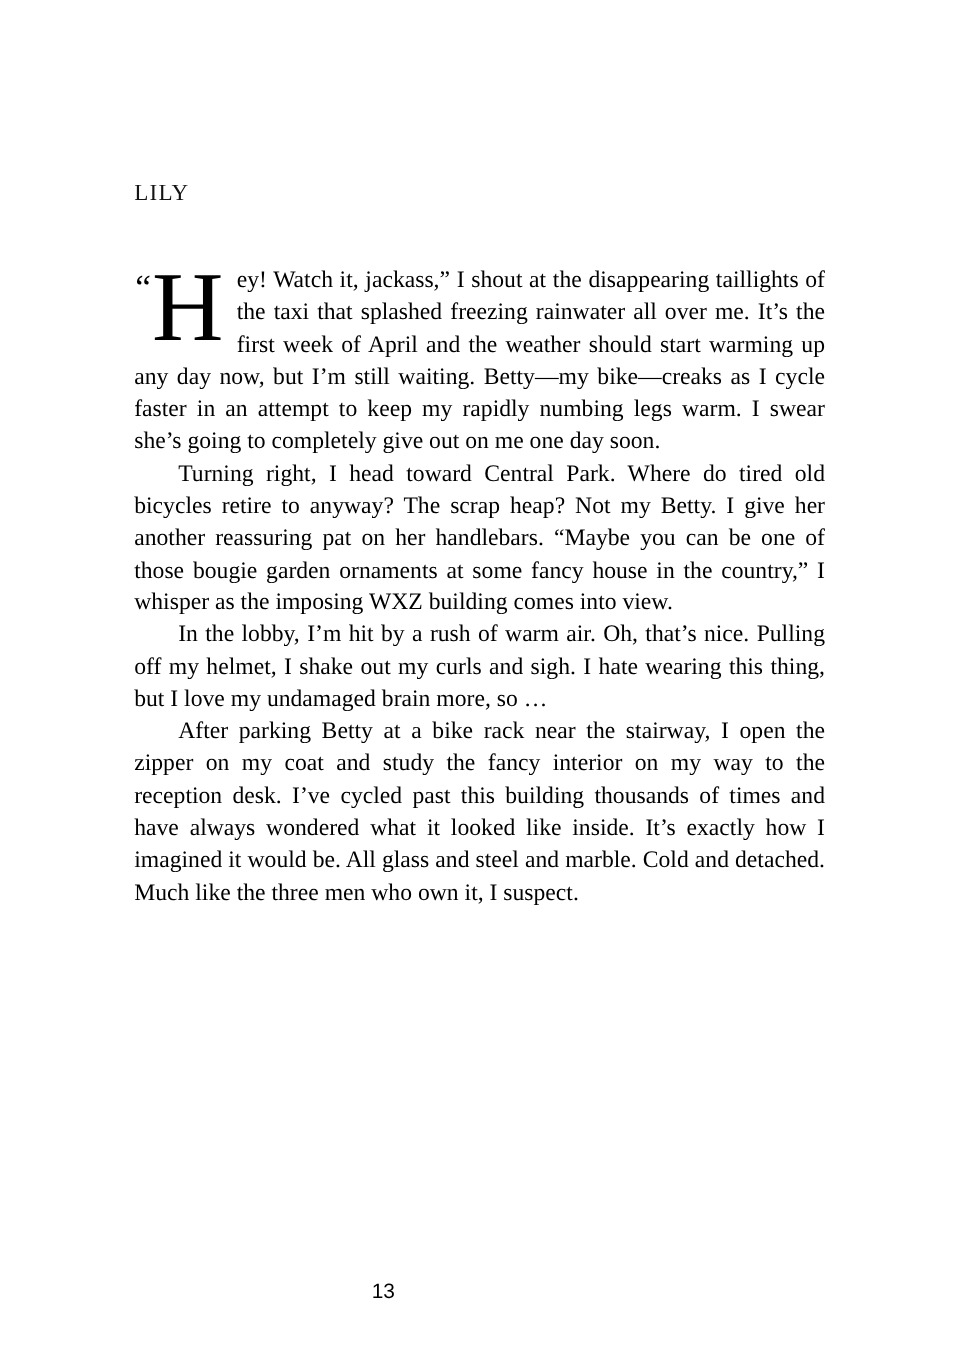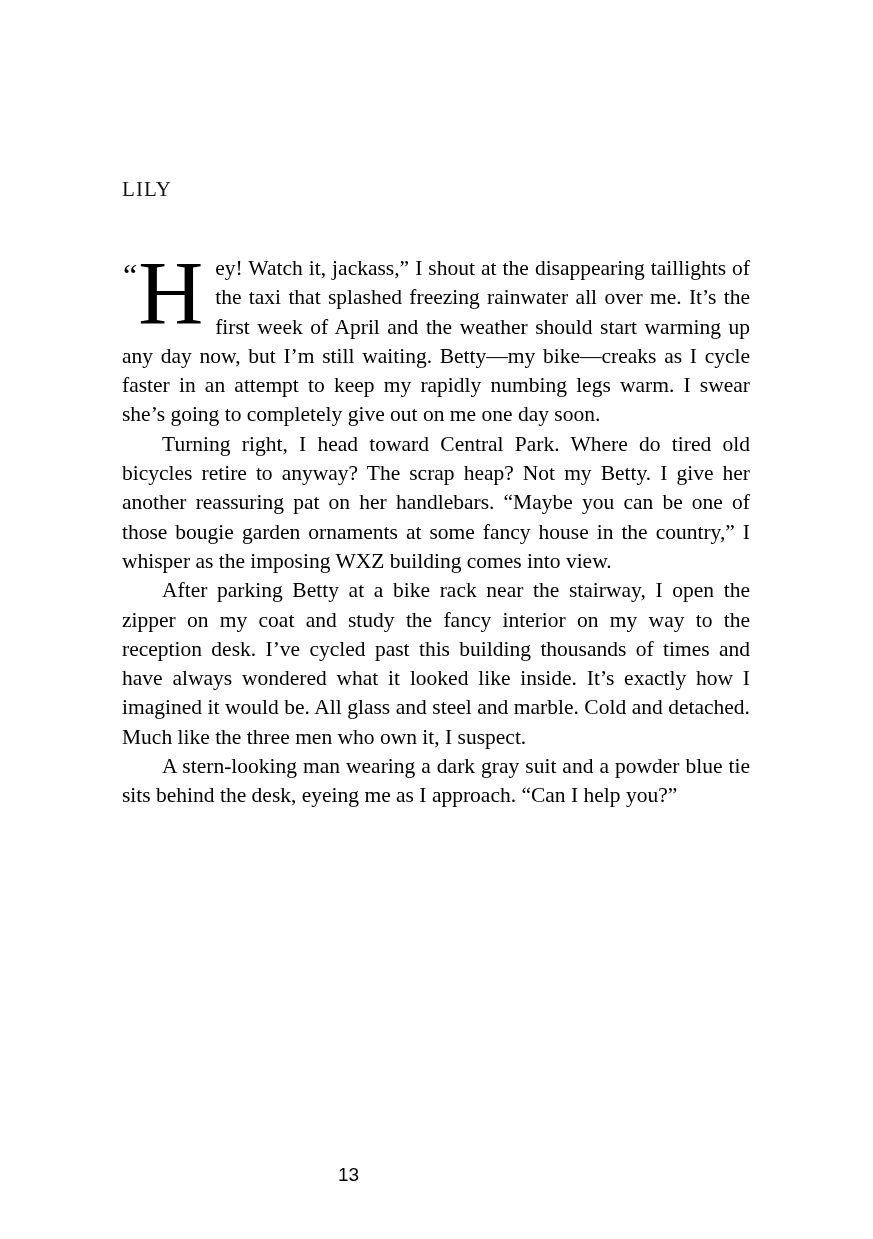--- a/index.html
+++ b/index.html
@@ -32,21 +32,21 @@
     top: 160px;
     width: 628px;
   }
 
   .chapter-heading {
     font-family: "Liberation Serif", "DejaVu Serif", serif;
     font-size: 21px;
     line-height: 26px;
     letter-spacing: 1.1px;
     font-weight: 400;
-    margin: 16px 0 52px 0;
+    margin: 2px 0 52px 0;
     color: #141414;
   }
 
   .body-copy p {
     margin: 0;
     font-size: 21.5px;
     line-height: 29.3px;
     text-align: justify;
     text-justify: inter-word;
     text-indent: 40px;
@@ -102,23 +102,23 @@
 
     <h1 class="chapter-heading">LILY</h1>
 
     <div class="body-copy">
 
       <p class="first"><span class="dropcap-quote">“</span><span class="dropcap">H</span><span>ey! Watch it, jackass,” I shout at the disappearing taillights of the taxi that splashed freezing rainwater all over me. It’s the first week of April and the weather should start warming up any day now, but I’m still waiting. Betty—my bike—creaks as I cycle faster in an attempt to keep my rapidly numbing legs warm. I swear she’s going to completely give out on me one day soon.</span></p>
 
 
       <p>Turning right, I head toward Central Park. Where do tired old bicycles retire to anyway? The scrap heap? Not my Betty. I give her another reassuring pat on her handlebars. “Maybe you can be one of those bougie garden ornaments at some fancy house in the country,” I whisper as the imposing WXZ building comes into view.</p>
 
+      <p>In the lobby, I’m hit by a rush of warm air. Oh, that’s nice. Pulling off my helmet, I shake out my curls and sigh. I hate wearing this thing, but I love my undamaged brain more, so …</p>
 
       <p>After parking Betty at a bike rack near the stairway, I open the zipper on my coat and study the fancy interior on my way to the reception desk. I’ve cycled past this building thousands of times and have always wondered what it looked like inside. It’s exactly how I imagined it would be. All glass and steel and marble. Cold and detached. Much like the three men who own it, I suspect.</p>
 
-      <p>A stern-looking man wearing a dark gray suit and a powder blue tie sits behind the desk, eyeing me as I approach. “Can I help you?”</p>
 
     </div>
   </div>
 
   <div class="page-number">13</div>
 
 </div>
 
 </body></html>

